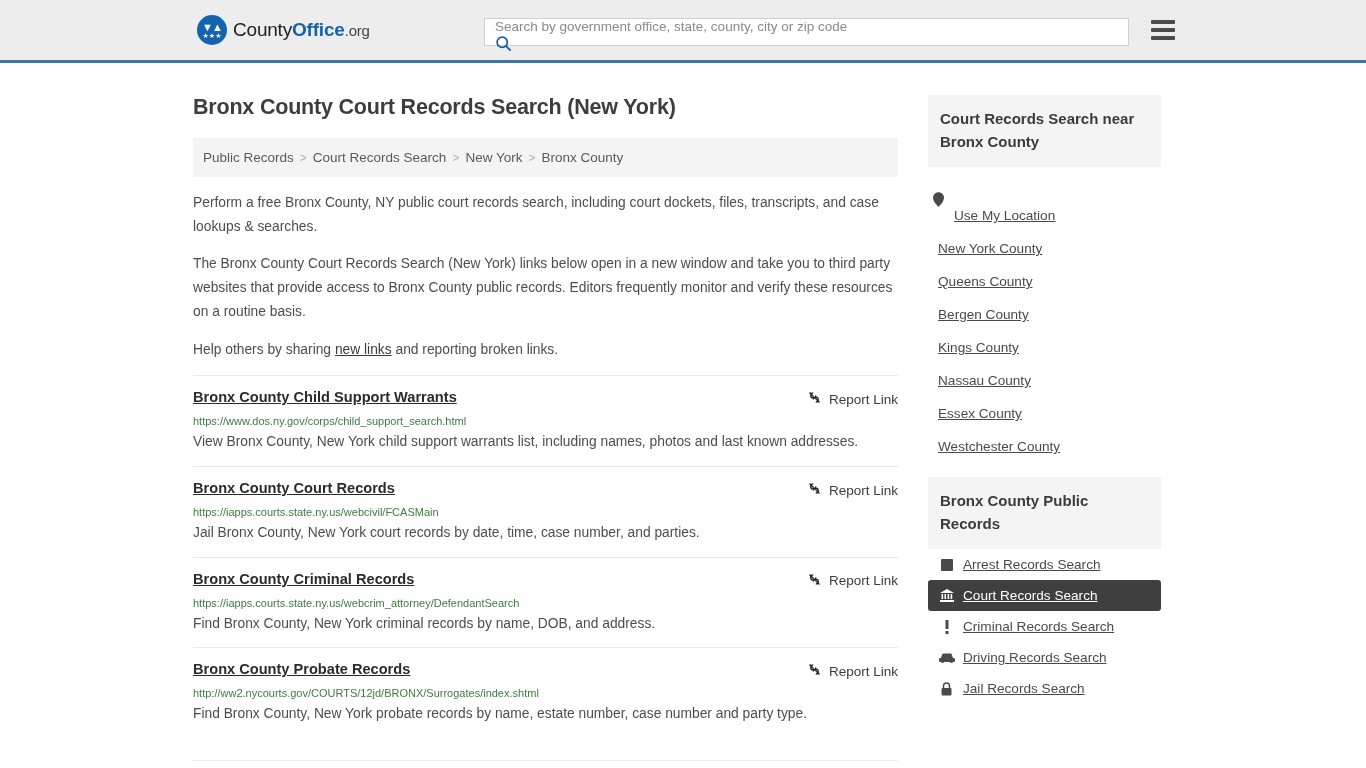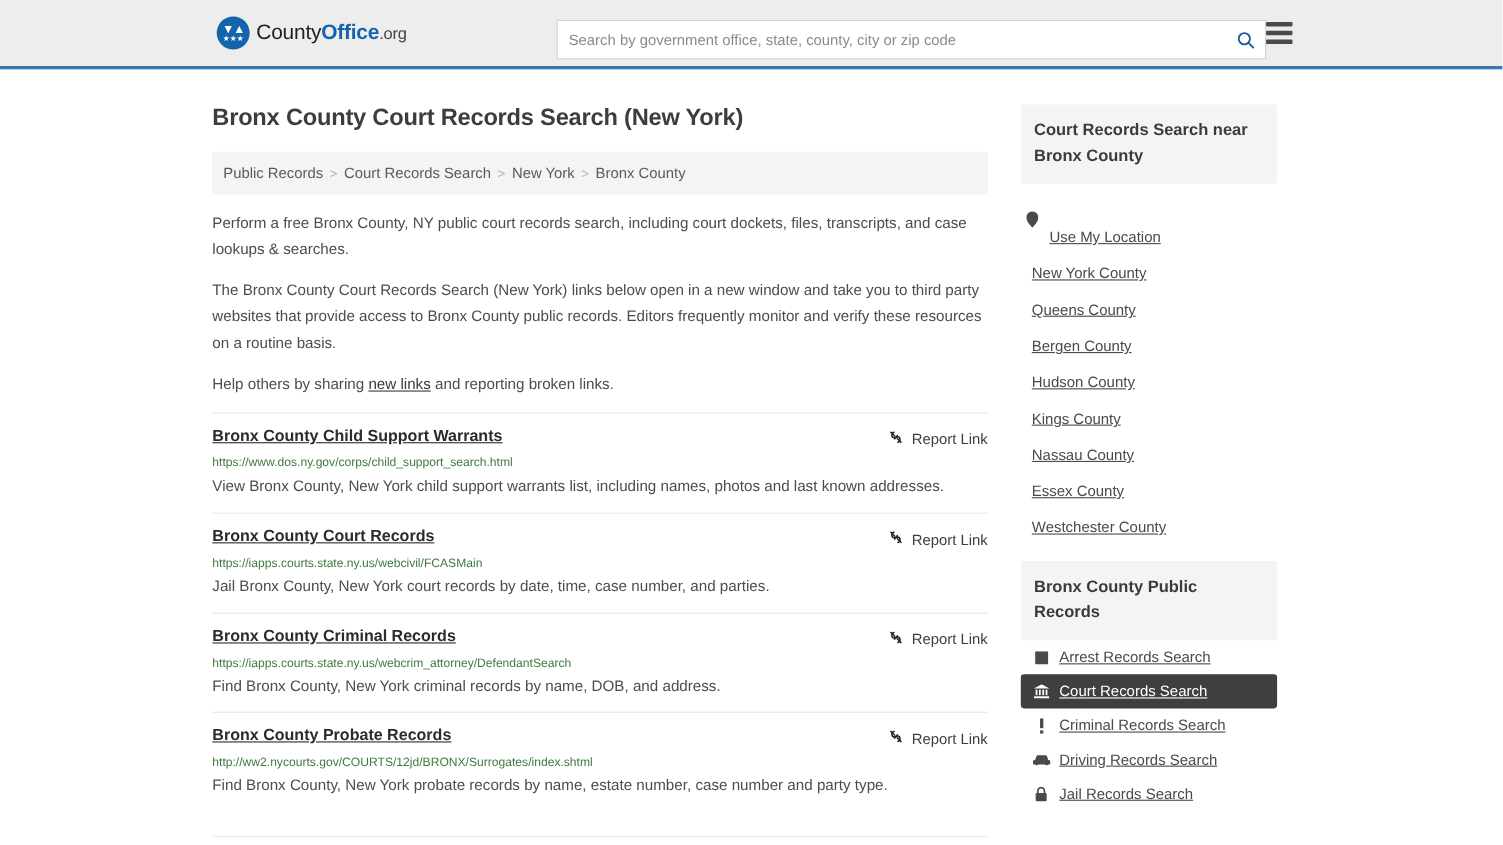--- a/index.html
+++ b/index.html
@@ -37,27 +37,28 @@
   }
   .logo-mark .eagle { color: #fff; font-size: 11px; margin-bottom: -1px; letter-spacing: -1px;}
   .logo-mark .stars { color: #fff; font-size: 7px; letter-spacing: 0px; }
   .logo-text { font-size: 19px; color: #222; letter-spacing: -.2px; }
   .logo-text .b { color: #1464ad; font-weight: bold; }
   .logo-text .t1 { font-weight: normal; }
   .logo-text .dot { color: #444; font-size: 15px; }
 
   .search-wrap {
     position: absolute;
-    left: 506px;
+    left: 484px;
     top: 18px;
     width: 645px;
-    height: 36px;
+    height: 28px;
     display: flex;
     background: #fff;
     border: 1px solid #cfcfcf;
+    flex-direction: column;
   }
   .search-input {
     flex: 1;
     border: 0;
     outline: none;
     padding: 0 10px;
     font-size: 13.5px;
     color: #555;
     font-family: "Liberation Sans", sans-serif;
     background: transparent;
@@ -336,21 +337,20 @@
         <span class="side-item-icon">
           <svg width="11" height="15" viewBox="0 0 12 16">
               <path d="M6 0C2.7 0 0 2.7 0 6c0 4.5 6 10 6 10s6-5.5 6-10c0-3.3-2.7-6-6-6z" fill="#4a4a4a"></path>
             </svg>
         </span>
         <a href="#">Use My Location</a>
       </li>
       <li class="county-item"><a href="#">New York County</a></li>
       <li class="county-item"><a href="#">Queens County</a></li>
       <li class="county-item"><a href="#">Bergen County</a></li>
-      <li class="county-item"><a href="#">Hudson County</a></li>
       <li class="county-item"><a href="#">Kings County</a></li>
       <li class="county-item"><a href="#">Nassau County</a></li>
       <li class="county-item"><a href="#">Essex County</a></li>
       <li class="county-item"><a href="#">Westchester County</a></li>
     </ul>
 
     <div class="side-sep"></div>
 
     <div class="side-box-title">Bronx County Public Records</div>
     <ul class="records-list" id="records-container">

